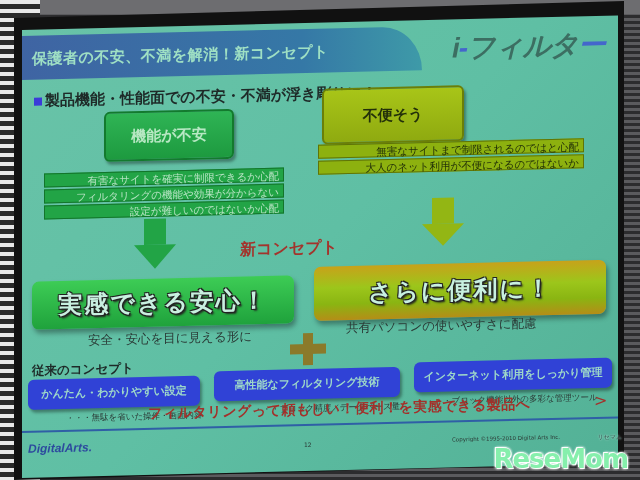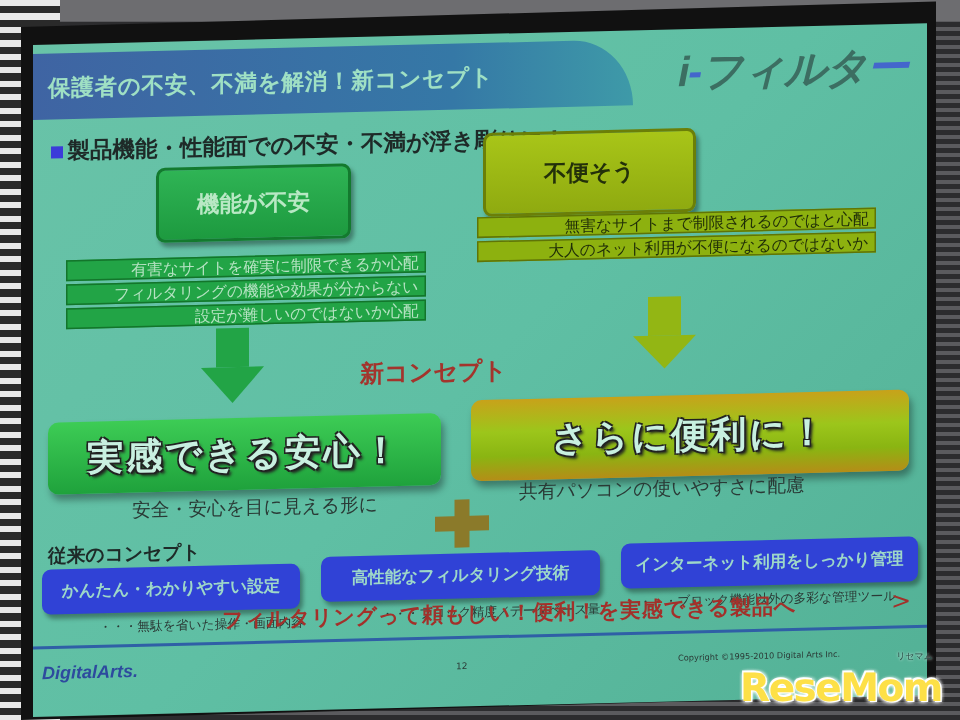--- a/index.html
+++ b/index.html
@@ -123,21 +123,21 @@
     position:absolute; left:572px; top:375px; font-size:16px; color:#a3302a;
   }
   .footer-logo {
     position:absolute; left:6px; top:412px; font-size:12px; color:#2d4a9e; font-style:italic; font-weight:bold;
     font-family:"Liberation Sans", sans-serif;
   }
   .page-num { position:absolute; left:282px; top:418px; font-size:6px; color:#2b3a36; }
   .copyright { position:absolute; left:430px; top:417px; font-size:5.5px; color:#2b3a36; }
   .watermark {
     position:absolute; right:12px; bottom:6px;
-    font-family:"DejaVu Sans", sans-serif; font-weight:bold; font-size:26px; color:#fde047;
+    font-family:"DejaVu Sans", sans-serif; font-weight:bold; font-size:26px; color:#86efac;
     text-shadow: 0 0 3px #fff, 0 0 3px #fff, 0 0 3px #fff, 1px 1px 0 #fff, -1px -1px 0 #fff;
     letter-spacing:-1px;
     text-align:center;
   }
   .watermark-kana {
     position:absolute; right:18px; bottom:38px; font-size:6px; color:#2a4b45;
     text-shadow: 0 0 2px #fff;
   }
 </style>
 </head>

